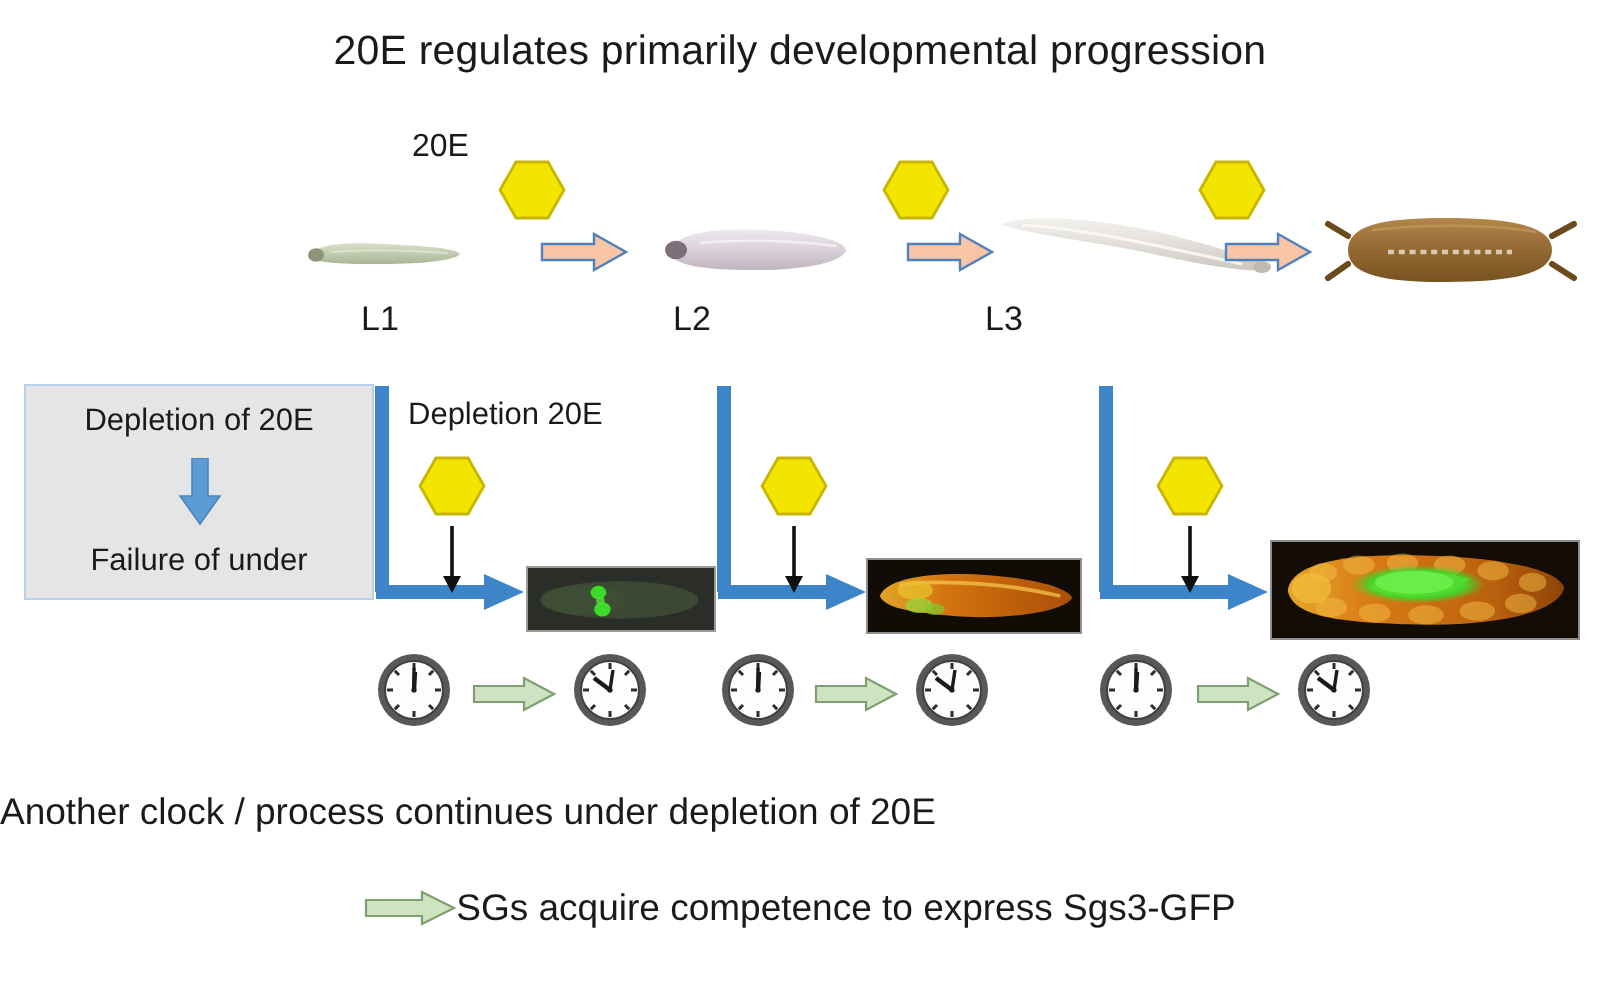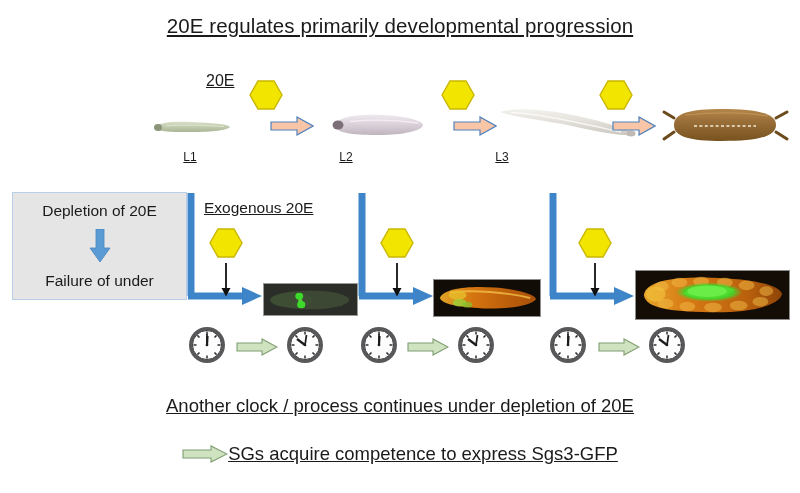--- a/index.html
+++ b/index.html
@@ -1,24 +1,24 @@
 <!DOCTYPE html>
 <html><head>
 <meta charset="utf-8">
 <style>
   html,body{margin:0;padding:0;background:#ffffff;}
   body{width:800px;height:493px;position:relative;overflow:hidden;
        font-family:"Liberation Sans","DejaVu Sans",sans-serif;color:#1a1a1a;}
-  .abs{position:absolute;text-decoration:underline;}
+  .abs{position:absolute;}
   #title{top:14px;left:0;width:800px;text-align:center;font-size:20.5px;letter-spacing:.1px;}
 
   
   .hexwrap{width:34px;height:34px;}
   .hex{width:100%;height:100%;display:block;}
-  .stage-label{font-size:12px;text-align:center;}
+  .stage-label{font-size:17px;text-align:center;}
 
   .larva{display:block;}
 
   
   .peach-arrow{display:block;}
 
   
   #depbox{left:12px;top:192px;width:175px;height:108px;border:1.6px solid #b9cfe8;
           background:#e5e5e5;box-sizing:border-box;}
   #depbox .line1{position:absolute;top:9px;left:0;width:100%;text-align:center;font-size:15.5px;}
@@ -28,30 +28,30 @@
   
   .exo-label{font-size:15.5px;white-space:nowrap;}
   .fluor{box-sizing:border-box;border:1.5px solid #9a9a9a;position:absolute;overflow:hidden;}
   .fl-inner{position:absolute;inset:0;}
 
   
   .clock{display:block;}
   .green-arrow{display:block;}
 
   
-  #capline{top:395px;left:0;width:800px;text-align:center;font-size:18.5px;}
+  #capline{top:395px;left:0;width:800px;font-size:18.5px;}
   #legendrow{top:443px;left:0;width:800px;display:flex;align-items:center;justify-content:center;}
   #legendrow .txt{font-size:18.5px;}
 </style>
 </head>
 <body>
 
 <div class="abs" id="title">20E regulates primarily developmental progression</div>
 
-<div class="abs" style="left:206px;top:72px;">20E</div>
+<div class="abs" style="left:206px;top:65px;">20E</div>
 
 <div class="abs hexwrap" style="left:249px;top:78px;">
   <svg class="hex" viewBox="0 0 34 34">
       <polygon points="9,3 25,3 33,17 25,31 9,31 1,17" fill="#f2e500" stroke="#c9b600" stroke-width="1.4"></polygon>
     </svg>
 </div>
 <div class="abs hexwrap" style="left:441px;top:78px;">
   <svg class="hex" viewBox="0 0 34 34">
       <polygon points="9,3 25,3 33,17 25,31 9,31 1,17" fill="#f2e500" stroke="#c9b600" stroke-width="1.4"></polygon>
     </svg>
@@ -157,21 +157,21 @@
   <div class="line2">Failure of under</div>
 </div>
 
 <div class="abs" style="left:186px;top:192px;">
   <svg width="78" height="114" viewBox="0 0 78 114">
     <path d="M5 1 L5 104" stroke="#3d85c8" stroke-width="7" fill="none"></path>
     <path d="M2 104 L58 104" stroke="#3d85c8" stroke-width="7" fill="none"></path>
     <polygon points="56,95 76,104 56,113" fill="#3d85c8"></polygon>
   </svg>
 </div>
-<div class="abs exo-label" style="left:204px;top:199px;">Exogenous 20E</div>
+<div class="abs exo-label" style="left:204px;top:199px;">Depletion 20E</div>
 <div class="abs hexwrap" style="left:209px;top:226px;">
   <svg class="hex" viewBox="0 0 34 34">
       <polygon points="9,3 25,3 33,17 25,31 9,31 1,17" fill="#f2e500" stroke="#c9b600" stroke-width="1.4"></polygon>
     </svg>
 </div>
 <div class="abs" style="left:219px;top:263px;">
   <svg width="14" height="34" viewBox="0 0 14 34">
     <path d="M7 0 L7 26" stroke="#111" stroke-width="1.8"></path>
     <polygon points="2.5,25 11.5,25 7,33.5" fill="#111"></polygon>
   </svg>

